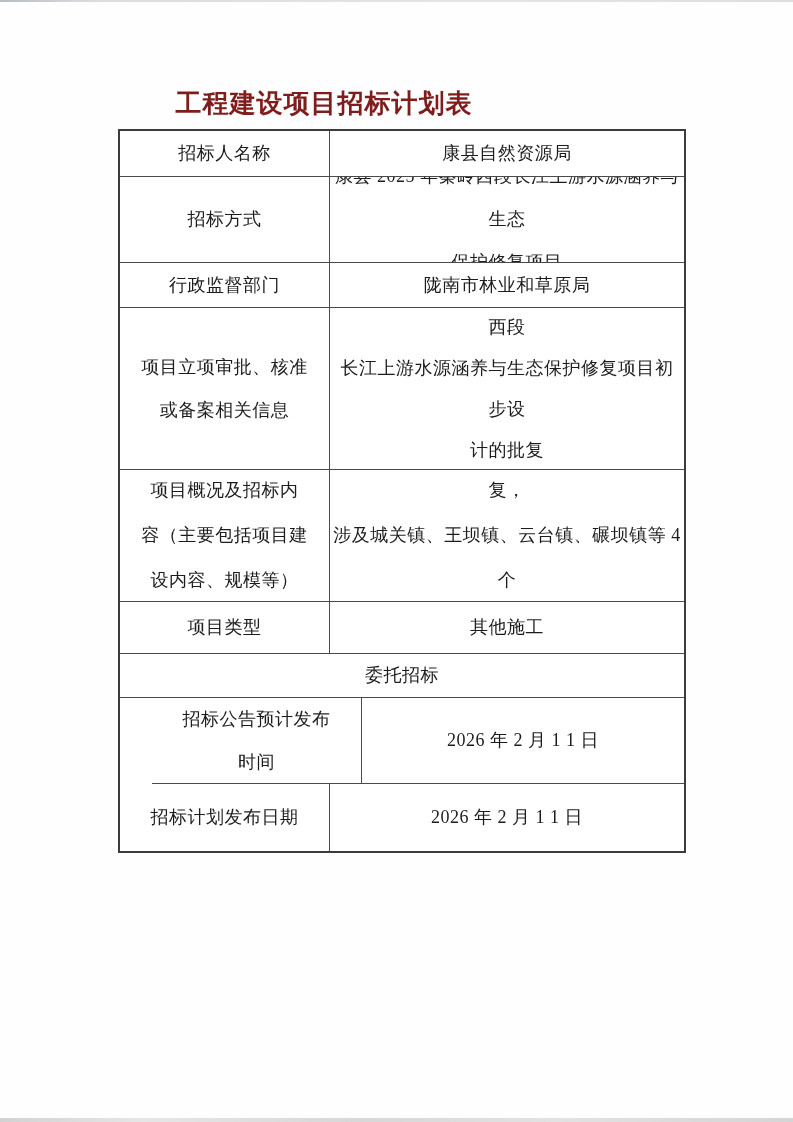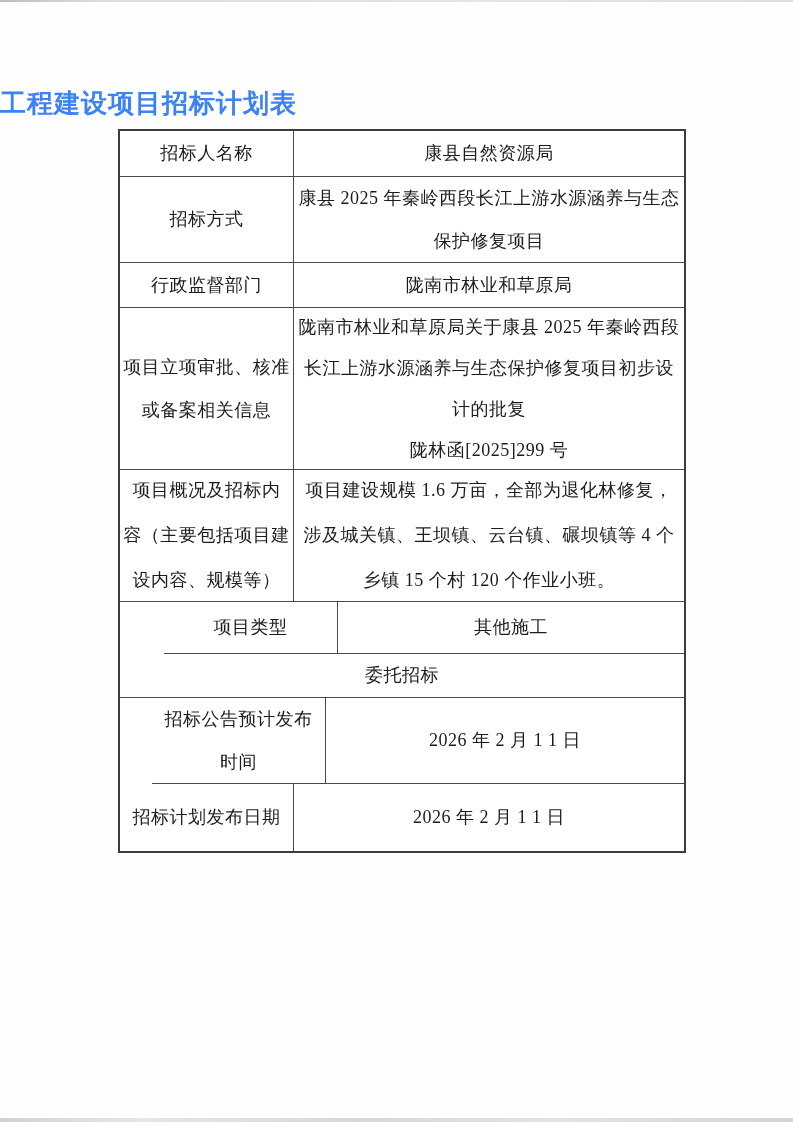--- a/index.html
+++ b/index.html
@@ -25,25 +25,25 @@
     position: absolute;
     bottom: 0; left: 0;
     width: 793px; height: 4px;
     background: linear-gradient(to right, #d2d2d2, #e6e6e6 18%, #d7d7d7 45%, #e2e2e2 70%, #d5d5d5);
   }
   .page-title {
     position: absolute;
     top: 86px;
     left: 0;
     width: 648px;
-    text-align: left;
+    text-align: center;
     font-size: 26px;
     font-weight: bold;
     letter-spacing: 1px;
-    color: #3b82f6;
+    color: #7f1d1d;
   }
   .bid-table {
     position: absolute;
     left: 118px;
     top: 129px;
     width: 568px;
     border: 2px solid #3c3c3c;
     background: #ffffff;
     box-sizing: border-box;
   }
@@ -63,34 +63,34 @@
     white-space: pre-line;
     font-size: 18px;
     line-height: 43px;
     overflow: hidden;
     padding: 0 2px;
     box-sizing: border-box;
     letter-spacing: 0.5px;
   }
   .cell-label {
     flex: none;
-    width: 174px;
+    width: 210px;
     border-right: 1px solid #4a4a4a;
     text-align: center;
   }
   .cell-value {
     flex: 1;
   }
   
   .r0  { height: 46px; }
   .r1  { height: 86px; }
   .r2  { height: 45px; }
   .r3  { height: 162px; }
   .r4  { height: 132px; }
-  .r5  { height: 52px; margin-left: 44px; }
+  .r5  { height: 52px; }
   .r6  { height: 54px; }
   .r7  { height: 44px; }
   .r8  { height: 49px; }
   .r9  { height: 86px; margin-left: 32px; }
   .r10 { height: 67px; }
   .r3 .cell-value { line-height: 41px; }
   .r4 .cell { line-height: 45px; }
 </style>
 </head>
 <body>

